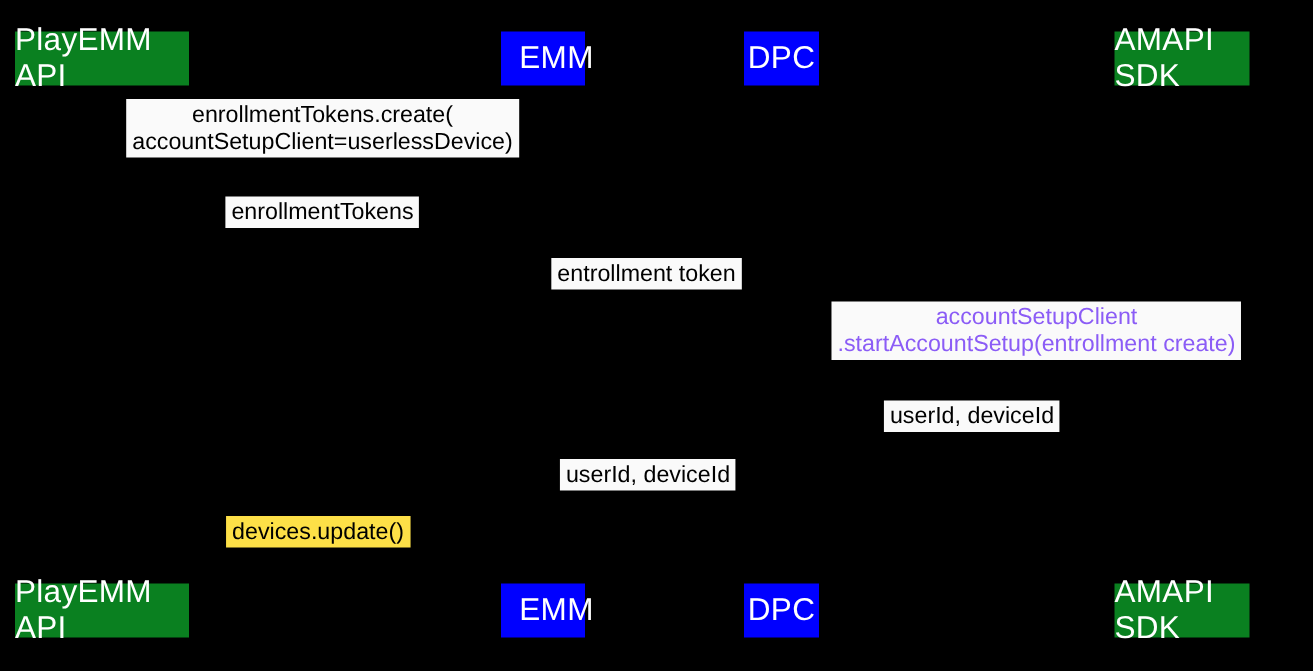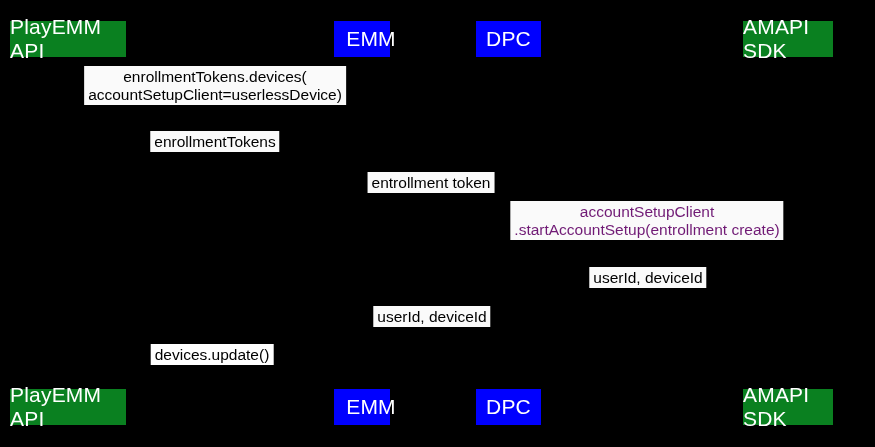--- a/index.html
+++ b/index.html
@@ -26,21 +26,21 @@
     align-items: center;
     justify-content: center;
     font-size: 21px;
     letter-spacing: 0.2px;
     box-sizing: border-box;
   }
   .actor.top    { top: 21px; }
   .actor.bottom { top: 389px; }
   .a1 { left: 10px;  width: 116px; }
   .a2 { left: 334px; width: 56px; padding-left: 18px; }
-  .a3 { left: 476px; width: 65px; }
+  .a3 { left: 496px; width: 50px; }
   .a4 { left: 743px; width: 90px; }
 
   .msg {
     position: absolute;
     transform: translateX(-50%);
     font-size: 15.5px;
     line-height: 18px;
     padding: 1.5px 4px;
     text-align: center;
     white-space: nowrap;
@@ -75,35 +75,35 @@
     <div class="actor bottom a3" style="background: rgb(0, 0, 255); color: rgb(255, 255, 255);">
       <span>DPC</span>
     </div>
     <div class="actor top a4" style="background: rgb(10, 128, 32); color: rgb(255, 255, 255);">
       <span>AMAPI SDK</span>
     </div>
     <div class="actor bottom a4" style="background: rgb(10, 128, 32); color: rgb(255, 255, 255);">
       <span>AMAPI SDK</span>
     </div>
     <div class="msg m1" style="background: rgb(250, 250, 250); color: rgb(0, 0, 0);">
-      <div>enrollmentTokens.devices(</div>
+      <div>enrollmentTokens.create(</div>
       <div>accountSetupClient=userlessDevice)</div>
     </div>
     <div class="msg m2" style="background: rgb(250, 250, 250); color: rgb(0, 0, 0);">
       <div>enrollmentTokens</div>
     </div>
     <div class="msg m3" style="background: rgb(250, 250, 250); color: rgb(0, 0, 0);">
       <div>entrollment token</div>
     </div>
-    <div class="msg m4" style="background: rgb(250, 250, 250); color: #701a75;">
+    <div class="msg m4" style="background: rgb(250, 250, 250); color: #8b5cf6; margin-left: 44px;">
       <div>accountSetupClient</div>
       <div>.startAccountSetup(entrollment create)</div>
     </div>
     <div class="msg m5" style="background: rgb(250, 250, 250); color: rgb(0, 0, 0);">
       <div>userId, deviceId</div>
     </div>
     <div class="msg m6" style="background: rgb(250, 250, 250); color: rgb(0, 0, 0);">
       <div>userId, deviceId</div>
     </div>
-    <div class="msg m7" style="background: #ffffff; color: rgb(0, 0, 0);">
+    <div class="msg m7" style="background: #fde047; color: rgb(0, 0, 0);">
       <div>devices.update()</div>
     </div>
   </div>
 
 </body></html>

